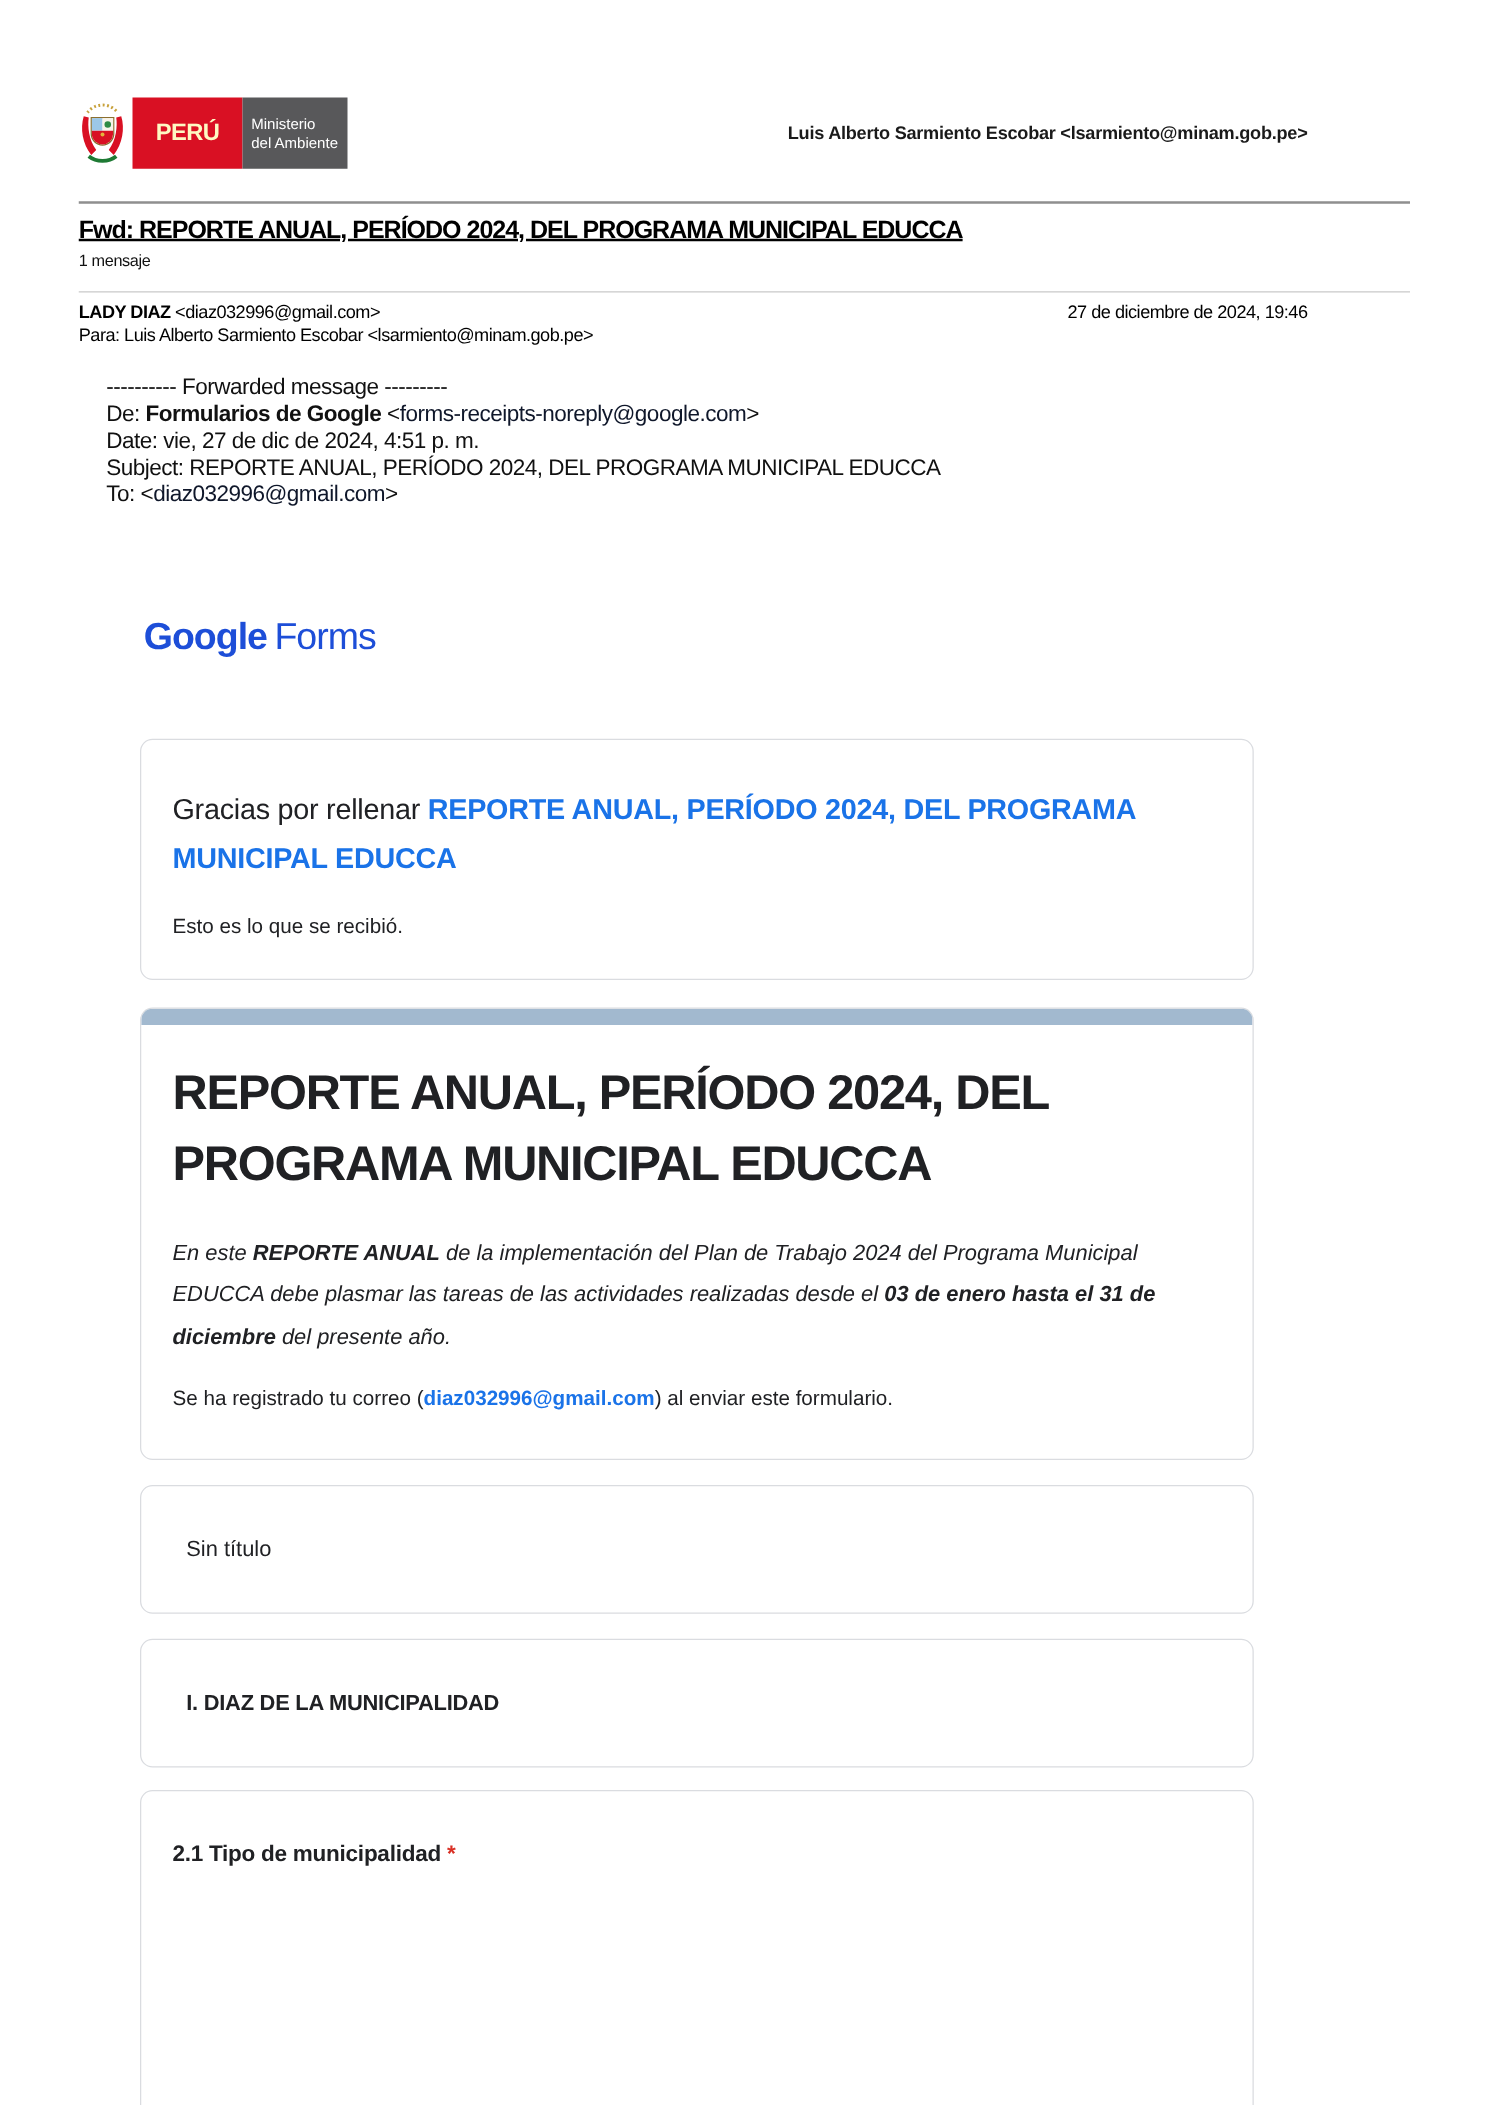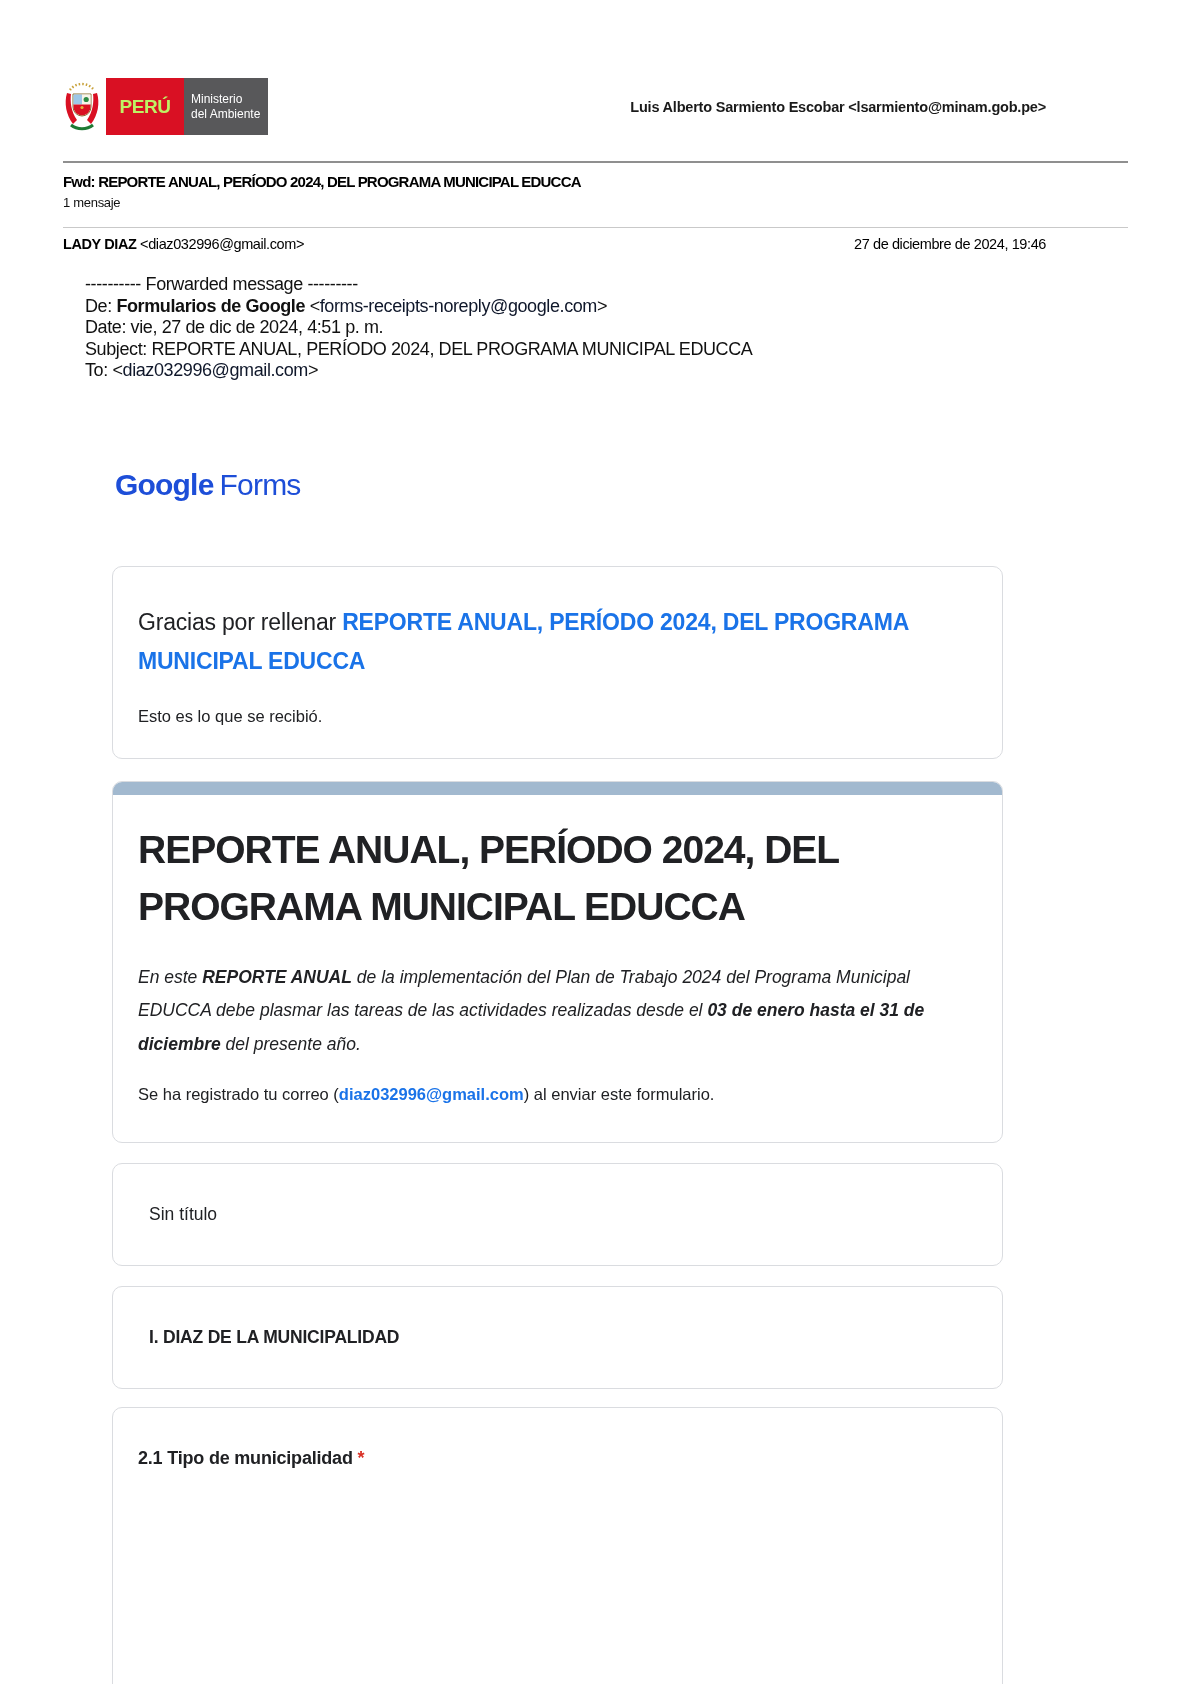--- a/index.html
+++ b/index.html
@@ -4,32 +4,32 @@
 <style>
   * { margin:0; padding:0; box-sizing:border-box; }
   html,body { background:#ffffff; }
   body { font-family:"Liberation Sans","DejaVu Sans",sans-serif; color:#000; }
   .page { position:relative; width:1190px; height:1684px; margin:0 auto; background:#fff; overflow:hidden; }
 
   
   .header-row { display:flex; justify-content:space-between; align-items:center; margin:78px 144px 0 58px; }
   .logo { display:flex; height:57px; }
   .coat-box { width:48px; background:#fff; display:flex; align-items:center; justify-content:center; }
-  .peru-box { width:78px; background:#d91023; color:#bef264; display:flex; align-items:center; justify-content:center;
+  .peru-box { width:88px; background:#d91023; color:#fef9c3; display:flex; align-items:center; justify-content:center;
               font-weight:bold; font-size:19px; letter-spacing:-0.5px; }
   .ministry-box { width:84px; background:#58585a; color:#fff; font-size:12px; line-height:14.5px;
                   display:flex; flex-direction:column; justify-content:center; padding-left:7px; }
   .account { font-weight:bold; font-size:14.5px; letter-spacing:-0.2px; color:#1a1a1a; }
 
   
   .rule-thick { border:none; border-top:2px solid #8f8f8f; margin:26px 62px 0 63px; }
   .rule-thin  { border:none; border-top:1px solid #c9c9c9; margin:17px 62px 0 63px; }
 
   
-  .subject-h1 { margin:10px 62px 0 63px; font-size:15px; font-weight:bold; letter-spacing:-0.8px; color:#000; }
+  .subject-h1 { margin:10px 62px 0 63px; font-size:20px; font-weight:bold; letter-spacing:-0.8px; color:#000;text-decoration:underline; }
   .msg-count { margin:5px 0 0 63px; font-size:13px; letter-spacing:-0.3px; color:#111; }
 
   .sender-row { display:flex; justify-content:space-between; margin:8px 144px 0 63px;
                 font-size:14.5px; letter-spacing:-0.4px; }
   .sender-left .name { font-weight:bold; }
   .to-line { margin:3px 0 0 63px; font-size:14.5px; letter-spacing:-0.4px; }
 
   
   .fwd-block { margin:22px 0 0 85px; font-size:18px; line-height:21.5px; letter-spacing:-0.4px; color:#111; }
   .fwd-block .bold { font-weight:bold; }
@@ -99,20 +99,21 @@
   <div class="msg-count">1 mensaje</div>
 
   <hr class="rule-thin">
 
   <div class="sender-row">
     <div class="sender-left">
       <span class="name">LADY DIAZ</span><span> &lt;diaz032996@gmail.com&gt;</span>
     </div>
     <div class="date">27 de diciembre de 2024, 19:46</div>
   </div>
+  <div class="to-line">Para: Luis Alberto Sarmiento Escobar &lt;lsarmiento@minam.gob.pe&gt;</div>
 
   <div class="fwd-block">
     <div>---------- Forwarded message ---------</div>
     <div><span>De: </span><span class="bold">Formularios de Google</span><span> &lt;</span><span class="plainlink">forms-receipts-noreply@google.com</span><span>&gt;</span></div>
     <div>Date: vie, 27 de dic de 2024, 4:51 p. m.</div>
     <div>Subject: REPORTE ANUAL, PERÍODO 2024, DEL PROGRAMA MUNICIPAL EDUCCA</div>
     <div><span>To: &lt;</span><span class="plainlink">diaz032996@gmail.com</span><span>&gt;</span></div>
   </div>
 
   <div class="gforms-logo">

